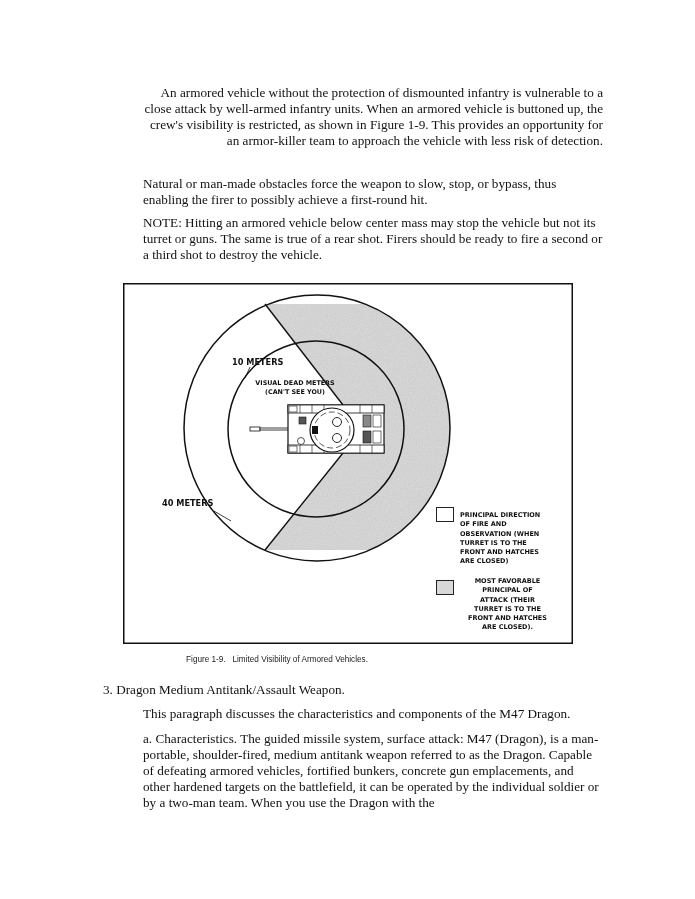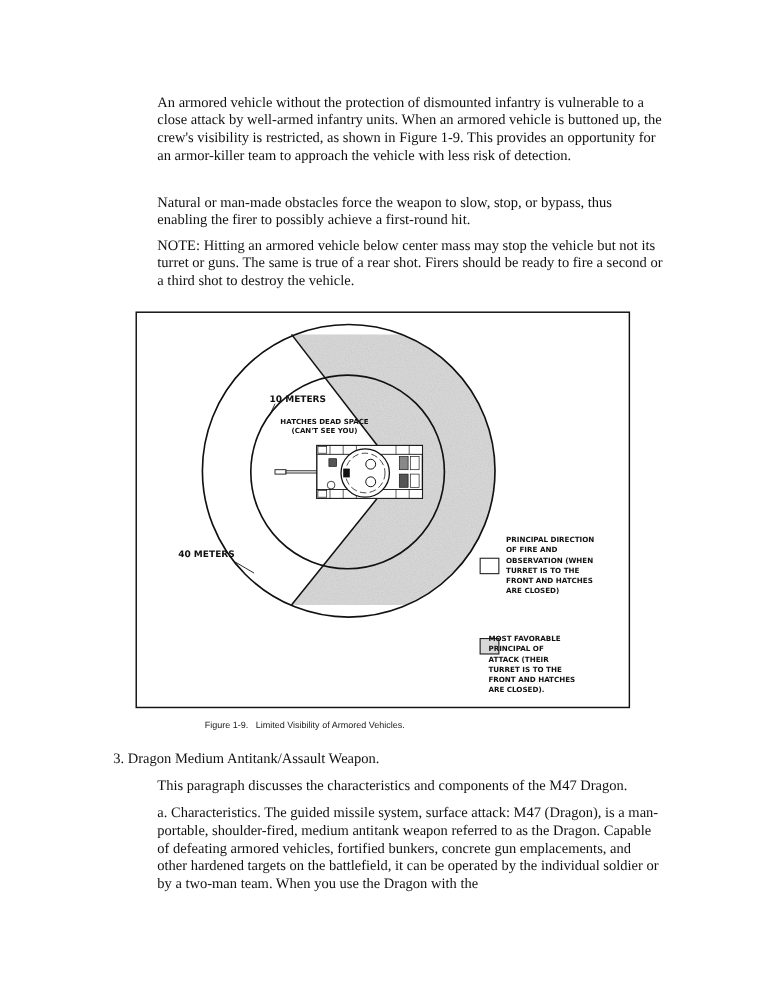--- a/index.html
+++ b/index.html
@@ -84,21 +84,21 @@
       font-family: "Liberation Sans", sans-serif;
       font-size: 8.2px;
       color: #222;
       padding-left: 0;
     }
     .caption span { margin-left: -42px; display: inline-block; }
   </style>
 </head>
 <body>
 
-<p class="para p-indent" style="top:85px;">An armored vehicle without the protection of dismounted infantry is vulnerable to a close attack by well-armed infantry units. When an armored vehicle is buttoned up, the crew's visibility is restricted, as shown in Figure 1-9. This provides an opportunity for an armor-killer team to approach the vehicle with less risk of detection.</p>
+<p class="para p-indent" style="top:85px;text-align:right;">An armored vehicle without the protection of dismounted infantry is vulnerable to a close attack by well-armed infantry units. When an armored vehicle is buttoned up, the crew's visibility is restricted, as shown in Figure 1-9. This provides an opportunity for an armor-killer team to approach the vehicle with less risk of detection.</p>
 
 <p class="para p-indent" style="top:176px;">Natural or man-made obstacles force the weapon to slow, stop, or bypass, thus enabling the firer to possibly achieve a first-round hit.</p>
 
 <p class="para p-indent" style="top:215px;">NOTE: Hitting an armored vehicle below center mass may stop the vehicle but not its turret or guns. The same is true of a rear shot. Firers should be ready to fire a second or a third shot to destroy the vehicle.</p>
 
 <div class="figure">
   <svg width="450" height="361" viewBox="0 0 450 361">
     <defs>
       <filter id="grain" x="0" y="0" width="100%" height="100%">
         <feTurbulence type="fractalNoise" baseFrequency="0.9" numOctaves="2" seed="3" result="n"></feTurbulence>
@@ -161,41 +161,41 @@
       <ellipse cx="209" cy="147" rx="18" ry="18" fill="none" stroke="#111" stroke-width="0.7" stroke-dasharray="6 3"></ellipse>
       <rect x="189" y="143" width="6" height="8" fill="#111"></rect>
       <circle cx="214" cy="139" r="4.5" fill="#fff" stroke="#111" stroke-width="0.9"></circle>
       <circle cx="214" cy="155" r="4.5" fill="#fff" stroke="#111" stroke-width="0.9"></circle>
     </g>
 
     <line x1="127" y1="84" x2="122" y2="95" stroke="#111" stroke-width="0.8"></line>
     <line x1="91" y1="228" x2="108" y2="238" stroke="#111" stroke-width="0.8"></line>
   </svg>
 
-  <div class="fig-label big" style="left:122px; top:74px;">10 METERS</div>
+  <div class="fig-label big" style="left:109px; top:74px;">10 METERS</div>
   <div class="fig-label small" style="left:120px; top:96px; width:104px;">
-    <div>HATCHES DEAD SPACE</div>
+    <div>VISUAL DEAD METERS</div>
     <div>(CAN'T SEE YOU)</div>
   </div>
 
   <div class="fig-label big" style="left:39px; top:215px;">40 METERS</div>
 
   <div>
     <div class="legend-box" style="left:313px; top:224px;"></div>
-    <div class="legend-text" style="left:337px; top:204px;">
+    <div class="legend-text" style="left:337px; top:228px;">
       <div>PRINCIPAL DIRECTION</div>
       <div>OF FIRE AND</div>
       <div>OBSERVATION (WHEN</div>
       <div>TURRET IS TO THE</div>
       <div>FRONT AND HATCHES</div>
       <div>ARE CLOSED)</div>
     </div>
 
     <div class="legend-box shaded" style="left:313px; top:297px;"></div>
-    <div class="legend-text" style="left:321px; top:294px;">
+    <div class="legend-text" style="left:345px; top:294px;text-align:center;">
       <div>MOST FAVORABLE</div>
       <div>PRINCIPAL OF</div>
       <div>ATTACK (THEIR</div>
       <div>TURRET IS TO THE</div>
       <div>FRONT AND HATCHES</div>
       <div>ARE CLOSED).</div>
     </div>
   </div>
 </div>
 

